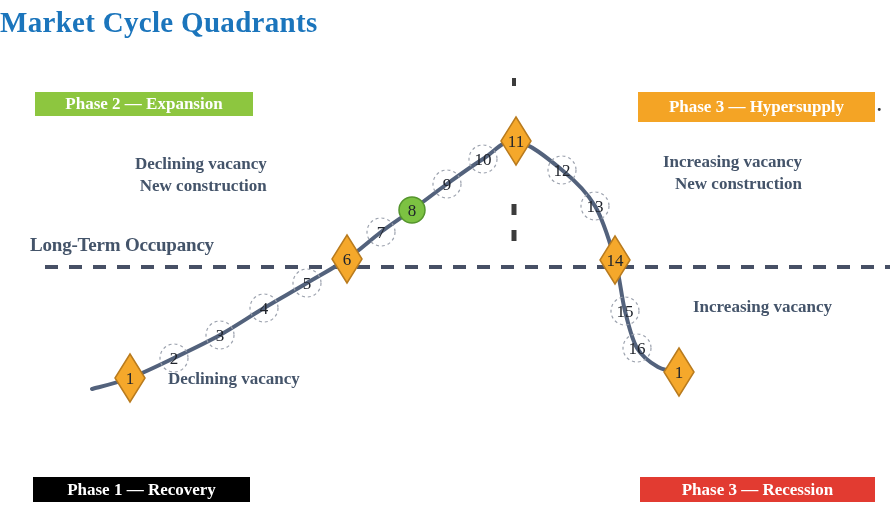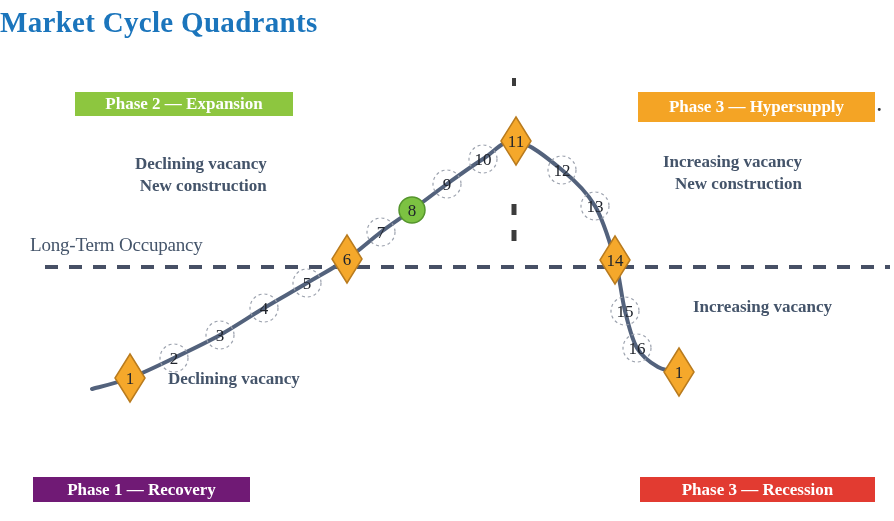--- a/index.html
+++ b/index.html
@@ -11,21 +11,21 @@
          color:#ffffff;font-weight:bold;font-size:17px;white-space:nowrap;}
   .phase-expansion{left:35px;top:92px;width:218px;height:24px;}
   .phase-hypersupply{left:638px;top:92px;width:237px;height:30px;}
   .phase-recovery{left:33px;top:477px;width:217px;height:25px;}
   .phase-recession{left:640px;top:477px;width:235px;height:25px;}
   .ann{position:absolute;color:#44546a;font-weight:bold;font-size:17px;line-height:1.32;white-space:nowrap;text-align:right;}
   .ann-expansion{left:135px;top:153px;}
   .ann-hypersupply{left:663px;top:151px;}
   .ann-recovery{left:168px;top:368px;}
   .ann-recession{left:693px;top:296px;}
-  .lt-label{position:absolute;left:30px;top:234px;color:#44546a;font-weight:normal;
+  .lt-label{position:absolute;left:30px;top:234px;color:#44546a;font-weight:bold;
          font-size:19px;letter-spacing:-0.2px;white-space:nowrap;}
   .dot-suffix{position:absolute;left:877px;top:95px;color:#3a3a3a;font-weight:bold;font-size:18px;}
   #chart-svg{position:absolute;left:0;top:0;}
   #chart-svg text{font-family:"Liberation Serif",serif;}
 </style>
 </head>
 <body>
 
 <div class="stage">
 
@@ -66,27 +66,27 @@
       <polygon points="615,236 630,260 615,284 600,260" fill="#f5a82b" stroke="#b97b1e" stroke-width="1.5"></polygon>
       <text x="615" y="266" text-anchor="middle" font-size="17" fill="#20242c">14</text>
       <circle cx="625" cy="311" r="14" fill="none" stroke="#9ba1ad" stroke-width="1.2" stroke-dasharray="3 3"></circle>
       <text x="625" y="317" text-anchor="middle" font-size="17" fill="#20242c">15</text>
       <circle cx="637" cy="348" r="14" fill="none" stroke="#9ba1ad" stroke-width="1.2" stroke-dasharray="3 3"></circle>
       <text x="637" y="354" text-anchor="middle" font-size="17" fill="#20242c">16</text>
       <polygon points="679,348 694,372 679,396 664,372" fill="#f5a82b" stroke="#b97b1e" stroke-width="1.5"></polygon>
       <text x="679" y="378" text-anchor="middle" font-size="17" fill="#20242c">1</text>
     </svg>
 
-  <div class="phase-box phase-expansion" style="background: rgb(141, 198, 63); margin-left: 40px;">Phase 2 — Expansion</div>
+  <div class="phase-box phase-expansion" style="background: rgb(141, 198, 63);">Phase 2 — Expansion</div>
 
   <div class="phase-box phase-hypersupply" style="background: rgb(244, 164, 37);">Phase 3 — Hypersupply</div>
 
   <span class="dot-suffix">.</span>
 
-  <div class="phase-box phase-recovery" style="background: #701a75;">Phase 1 — Recovery</div>
+  <div class="phase-box phase-recovery" style="background: #000000;">Phase 1 — Recovery</div>
 
   <div class="phase-box phase-recession" style="background: rgb(226, 59, 49);">Phase 3 — Recession</div>
 
   <div class="ann ann-expansion">
     <div>Declining vacancy</div>
     <div>New construction</div>
   </div>
 
   <div class="ann ann-hypersupply">
     <div>Increasing vacancy</div>

